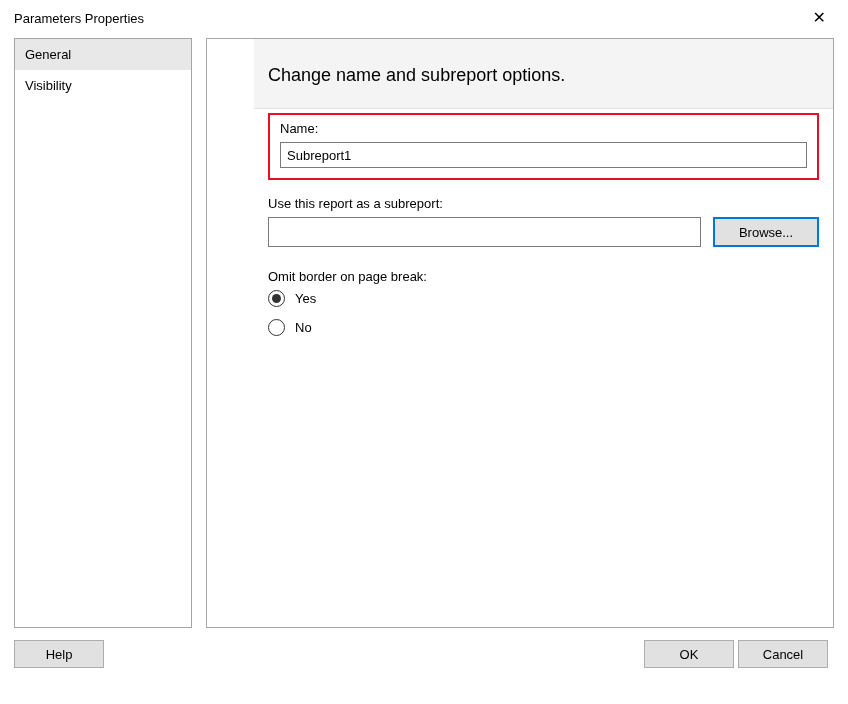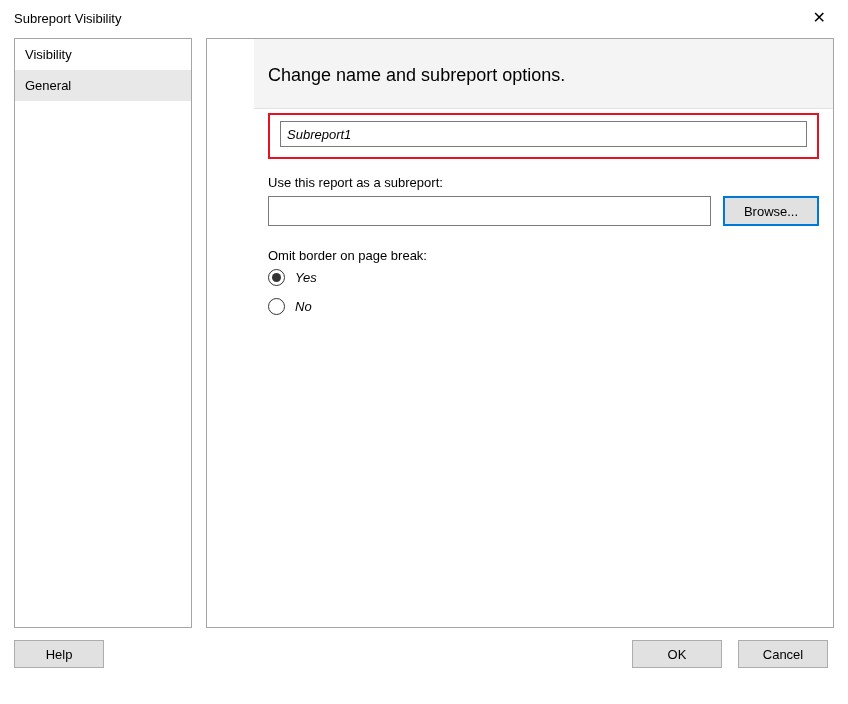--- a/index.html
+++ b/index.html
@@ -76,43 +76,41 @@
       font-size: 13px;
       margin-bottom: 6px;
     }
     .text-input {
       width: 100%;
       height: 26px;
       border: 1px solid #7a7a7a;
       padding: 0 6px;
       font-size: 13px;
       font-family: inherit;
-      font-style: italic;
     }
     .subreport-row {
       display: flex;
       align-items: stretch;
       gap: 12px;
       margin-bottom: 22px;
     }
     .subreport-row .text-input {
       flex: 1;
       height: 30px;
     }
     .browse-btn {
-      width: 96px;
+      width: 106px;
       height: 30px;
       border: 2px solid #0078d7;
       background: #e1e1e1;
       font-size: 13px;
       cursor: pointer;
     }
     .radio-group {
       margin-top: 4px;
-      font-style: italic;
     }
     .radio-row {
       display: flex;
       align-items: center;
       margin-bottom: 12px;
       cursor: pointer;
     }
     .radio-circle {
       width: 17px;
       height: 17px;
@@ -139,46 +137,47 @@
     .std-btn {
       width: 90px;
       height: 28px;
       border: 1px solid #adadad;
       background: #e1e1e1;
       font-size: 13px;
       cursor: pointer;
     }
     .right-buttons {
       display: flex;
-      gap: 16px;
+      gap: 4px;
     }
   </style>
 </head>
 <body>
 
 <div class="titlebar">
-  <span class="title">Subreport Visibility</span>
+  <span class="title">Parameters Properties</span>
   <span class="close-btn">✕</span>
 </div>
 
 <div class="main-area">
   <div class="sidebar">
+    <div class="sidebar-item selected">
+      <span>General</span>
+    </div>
     <div class="sidebar-item">
       <span>Visibility</span>
     </div>
-    <div class="sidebar-item selected">
-      <span>General</span>
-    </div>
   </div>
 
   <div class="content">
     <div class="content-header">Change name and subreport options.</div>
     <div class="content-body">
 
       <div class="name-section">
+        <div class="field-label">Name:</div>
         <input type="text" class="text-input" value="Subreport1" style="">
       </div>
 
       <div class="field-label">Use this report as a subreport:</div>
       <div class="subreport-row">
         <input type="text" class="text-input" value="" style="">
         <button class="browse-btn">Browse...</button>
       </div>
 
       <div class="field-label">Omit border on page break:</div>

